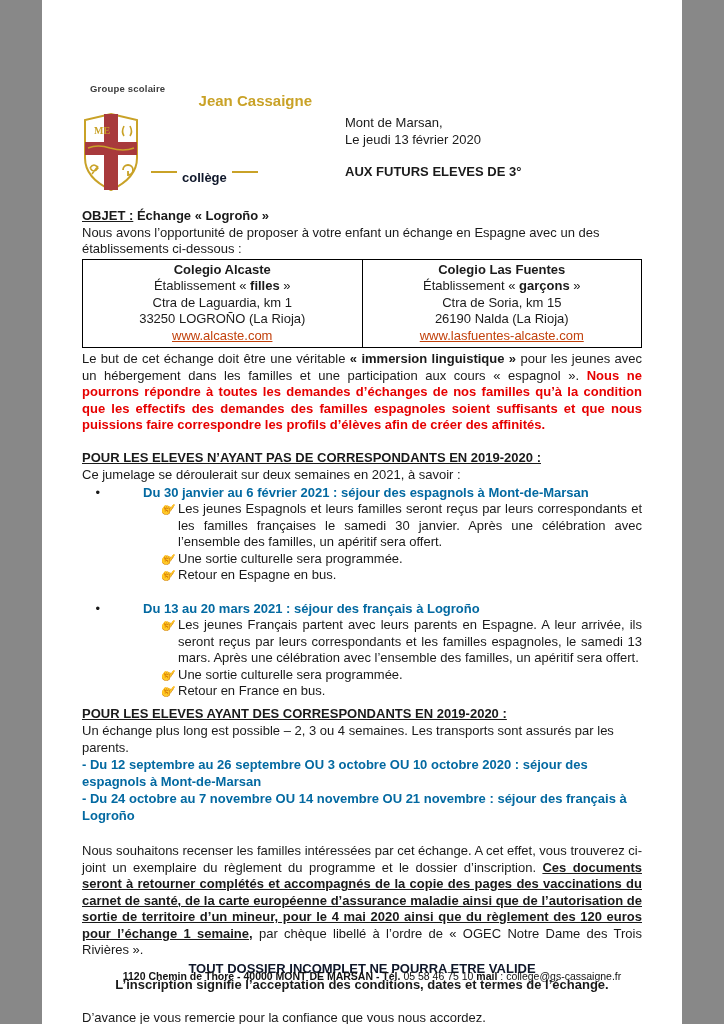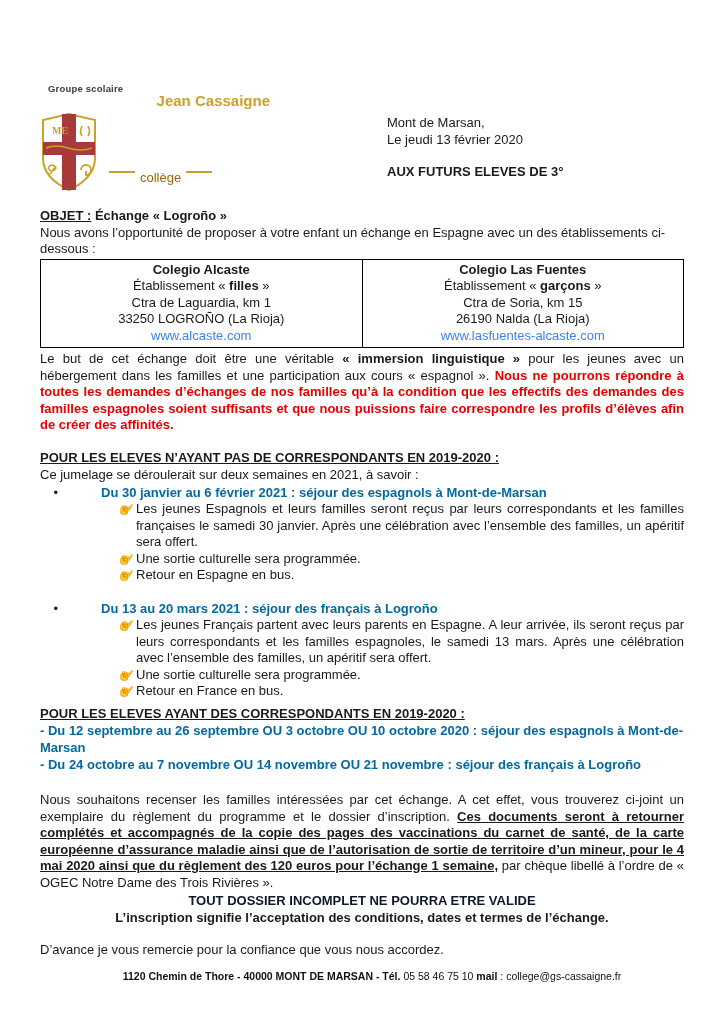--- a/index.html
+++ b/index.html
@@ -1,42 +1,42 @@
 <!DOCTYPE html>
 <html><head>
 <meta charset="utf-8">
 <style>
   * { margin:0; padding:0; box-sizing:border-box; }
   html,body { background:#888; }
   .doc {
     position:relative;
-    width:724px; height:1024px;
+    width:640px; height:1024px;
     margin:0 auto;
     background:#ffffff;
     font-family:"Liberation Sans", sans-serif;
     font-size:13px; line-height:16.5px; color:#1a1a1a;
     padding:84px 40px 0 40px;
     overflow:hidden;
   }
   b,.b { font-weight:700; }
   .u { text-decoration:underline; }
   .red { color:#e60000; font-weight:700; }
   .blue { color:#0369a1; font-weight:700; }
-  .link { color:#3b82f6; cursor:pointer; }
+  .link { color:#c2410c; text-decoration:underline; cursor:pointer; }
   .just { text-align:justify; }
 
   
   .hdr { display:flex; align-items:flex-start; min-height:118px; }
   .logo { width:230px; }
   .logo .grp { font-size:9.5px; font-weight:700; color:#3c3c3c; letter-spacing:.2px; line-height:10px; margin-left:8px;}
   .logo .name { font-size:15px; font-weight:700; color:#c9a227; line-height:15px; margin-left:8px; margin-top:-1px;text-align:right;}
   .crestrow { display:flex; align-items:flex-end; margin-top:4px; }
   .college { display:flex; align-items:center; margin-left:6px; margin-bottom:10px;}
   .college .dash { display:inline-block; width:26px; height:2px; background:#c9a227; margin:0 5px; }
-  .college .ctxt { color:#a16207; font-weight:400; font-size:13px;margin-top:11px; }
+  .college .ctxt { color:#0f172a; font-weight:700; font-size:13px;margin-top:11px; }
   .addr { margin-left:auto; margin-right:62px; margin-top:30px; width:235px; }
   .addr .line { line-height:17px; }
   .addr .recip { font-weight:700; margin-top:16px; }
 
   
   .objet { margin-top:6px; font-weight:700; }
   .salut { margin-top:2px; }
 
   
   table.schools { width:100%; border-collapse:collapse; margin-top:1px; }
@@ -169,20 +169,21 @@
         <span class="stxt">Une sortie culturelle sera programmée.</span>
       </div>
     <div class="sub">
         <span class="hand"><span>☝</span></span>
         <span class="stxt">Retour en France en bus.</span>
       </div>
   </div>
 
 
   <div class="sech" style="margin-top:6px;">POUR LES ELEVES AYANT DES CORRESPONDANTS EN 2019-2020 :</div>
+  <div class="intro">Un échange plus long est possible – 2, 3 ou 4 semaines. Les transports sont assurés par les parents.</div>
   <div class="dates blue">- Du 12 septembre au 26 septembre OU 3 octobre OU 10 octobre 2020 : séjour des espagnols à Mont-de-Marsan</div>
   <div class="dates blue">- Du 24 octobre au 7 novembre OU 14 novembre OU 21 novembre : séjour des français à Logroño</div>
 
   <div class="gap"></div>
 
   <div class="para just"><span>Nous souhaitons recenser les familles intéressées par cet échange. A cet effet, vous trouverez ci-joint un exemplaire du règlement du programme et le dossier d’inscription. </span><b class="u">Ces documents seront à retourner complétés et accompagnés de la copie des pages des vaccinations du carnet de santé, de la carte européenne d’assurance maladie ainsi que de l’autorisation de sortie de territoire d’un mineur, pour le 4 mai 2020 ainsi que du règlement des 120 euros pour l’échange 1 semaine,</b><span> par chèque libellé à l’ordre de « OGEC Notre Dame des Trois Rivières ».</span></div>
 
   <div class="warning">TOUT DOSSIER INCOMPLET NE POURRA ETRE VALIDE</div>
   <div class="note">L’inscription signifie l’acceptation des conditions, dates et termes de l’échange.</div>
 

